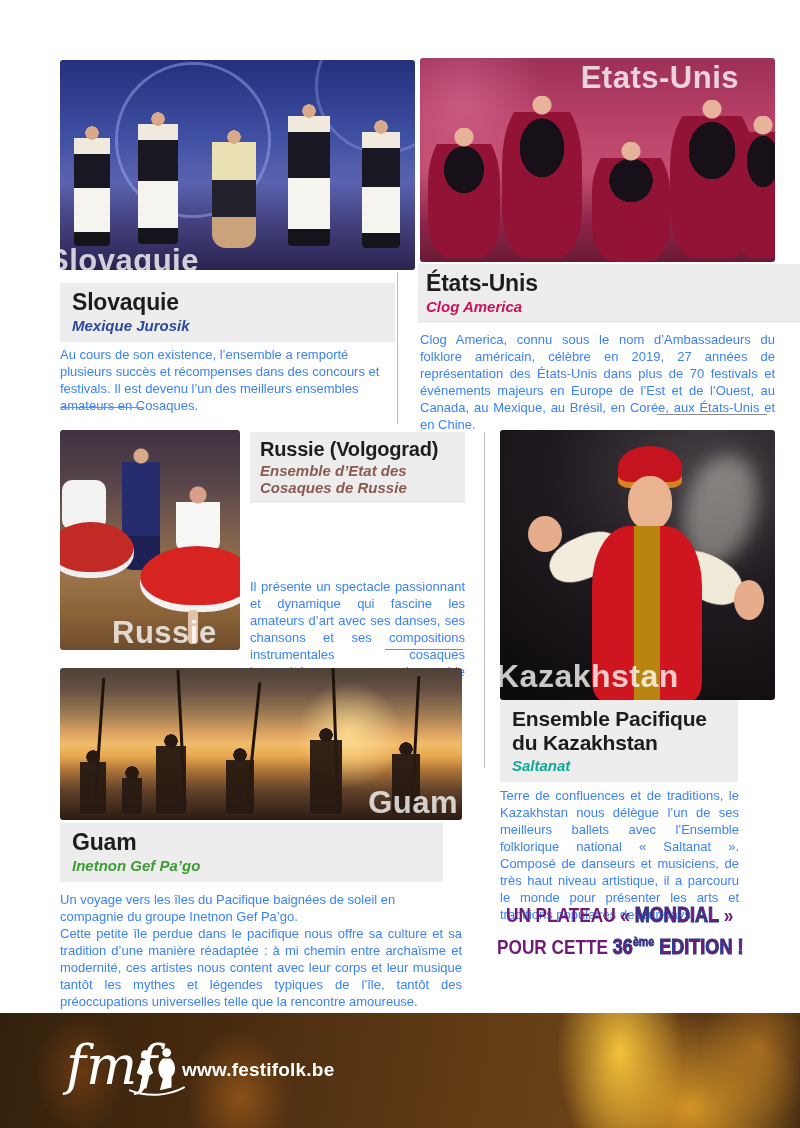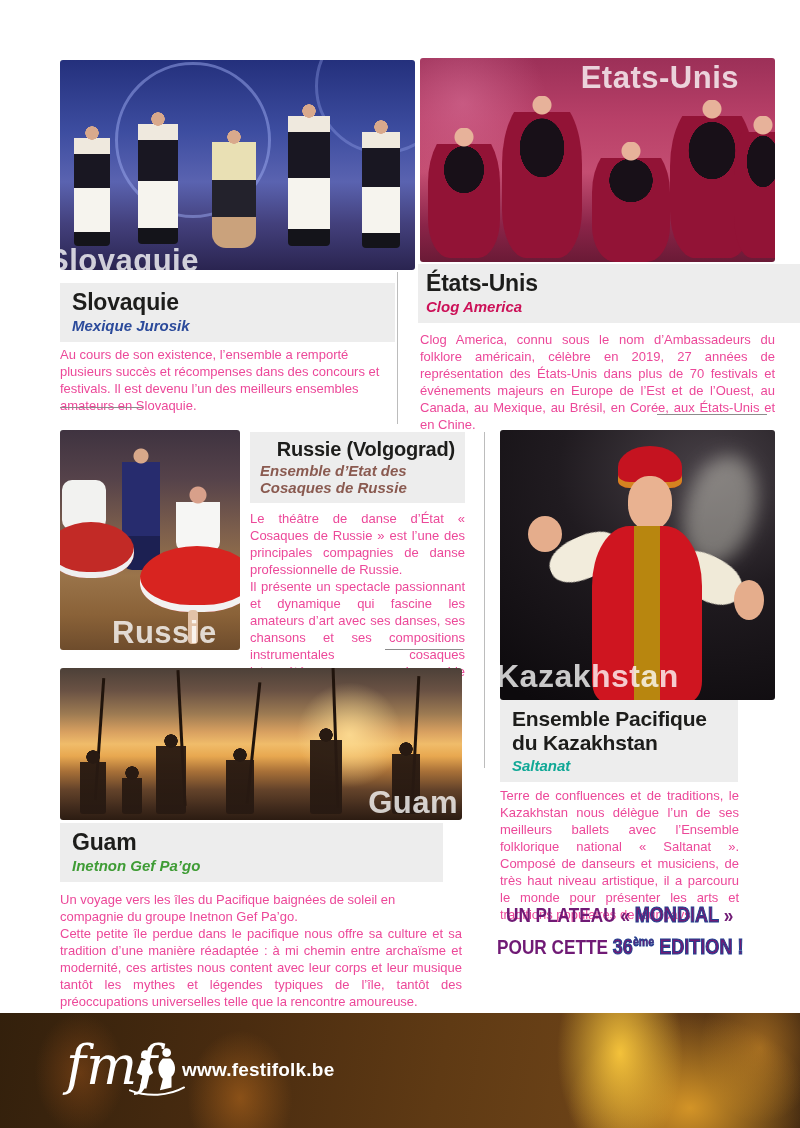--- a/index.html
+++ b/index.html
@@ -3,25 +3,25 @@
 <meta charset="utf-8">
 <style>
   html,body{margin:0;padding:0;}
   body{width:800px;height:1128px;background:#fff;font-family:"Liberation Sans","DejaVu Sans",sans-serif;}
   .page{position:relative;width:800px;height:1128px;overflow:hidden;background:#fff;}
   .photo{position:absolute;border-radius:3px;}
   .ph{position:absolute;left:0;top:0;right:0;bottom:0;overflow:hidden;border-radius:3px;}
   .photo-label{position:absolute;font-weight:bold;color:rgba(255,255,255,.78);font-size:31px;line-height:1;letter-spacing:.5px;white-space:nowrap;}
   .band{position:absolute;background:#ededed;box-sizing:border-box;padding:7px 12px 7px 12px;}
   .ttl{font-size:23px;font-weight:bold;color:#1d1d1b;line-height:1.1;letter-spacing:-.2px;}
-  .ttl.sm{font-size:20px;text-align:right;}
+  .ttl.sm{font-size:20px;}
   .ttl.md{font-size:21px;line-height:1.15;}
   .sub{font-size:15px;font-weight:bold;font-style:italic;margin-top:3px;line-height:1.12;}
   .acc-blue{color:#2b4a9b}.acc-crimson{color:#cc1158}.acc-brown{color:#8a5a50}.acc-teal{color:#10a896}.acc-green{color:#3f9c35}
-  .body-text{position:absolute;font-size:13px;line-height:17px;color:#ec4899;margin:0;}
+  .body-text{position:absolute;font-size:13px;line-height:17px;color:#3b82f6;margin:0;}
   .just{text-align:justify;}
   .rule{position:absolute;height:1px;background:#8c8c8c;}
   .vdiv{position:absolute;width:1px;background:#bcbcbc;}
   
   .figS{position:absolute;width:36px;border-radius:8px 8px 4px 4px;filter:blur(.6px);
     background:radial-gradient(circle 7px at 50% 7px,#d9a98c 6.5px,rgba(0,0,0,0) 7px),
       linear-gradient(180deg,rgba(0,0,0,0) 0 12px,#efe9de 12px 28px,#191722 28px 52%,#f6f4ee 52% 88%,#14141a 88% 100%);}
   .figSg{position:absolute;width:44px;border-radius:8px 8px 14px 14px;filter:blur(.6px);
     background:radial-gradient(circle 7px at 50% 7px,#d9a98c 6.5px,rgba(0,0,0,0) 7px),
       linear-gradient(180deg,rgba(0,0,0,0) 0 12px,#e9e0b4 12px 42%,#23222c 42% 74%,#caa27c 74% 100%);}
@@ -67,21 +67,21 @@
       <div class="figSg" style="left:152px;top:70px;height:118px;"></div>
       <div class="figS" style="left:228px;top:44px;height:142px;width:42px;"></div>
       <div class="figS" style="left:302px;top:60px;height:128px;width:38px;"></div>
     </div>
     <div class="photo-label" style="left:-12px;bottom:-6px;">Slovaquie</div>
   </div>
   <div class="band" style="left:60px;top:283px;width:335px;">
     <div class="ttl">Slovaquie</div>
     <div class="sub acc-blue">Mexique Jurosik</div>
   </div>
-  <p class="body-text" style="left:60px;top:346px;width:328px;">Au cours de son existence, l’ensemble a remporté plusieurs succès et récompenses dans des concours et festivals. Il est devenu l’un des meilleurs ensembles amateurs en Slovaquie.</p>
+  <p class="body-text" style="left:60px;top:346px;width:328px;">Au cours de son existence, l’ensemble a remporté plusieurs succès et récompenses dans des concours et festivals. Il est devenu l’un des meilleurs ensembles amateurs en Cosaques.</p>
   <div class="rule" style="left:60px;top:407px;width:83px;"></div>
 
   <div class="photo" style="left:420px;top:58px;width:355px;height:204px;text-align:right;">
     <div class="ph" style="background:radial-gradient(circle 120px at 12% 22%,rgba(222,120,160,.5),rgba(222,120,160,0) 70%),linear-gradient(180deg,#9c3058 0%,#b84068 30%,#c44e72 56%,#8a2448 82%,#6a1a36 100%);">
       <div class="figU" style="left:8px;top:70px;width:72px;height:130px;"></div>
       <div class="figU" style="left:82px;top:38px;width:80px;height:162px;"></div>
       <div class="figU" style="left:172px;top:84px;width:78px;height:120px;"></div>
       <div class="figU" style="left:250px;top:42px;width:84px;height:158px;"></div>
       <div class="figU" style="left:314px;top:58px;width:58px;height:142px;"></div>
     </div>
@@ -104,21 +104,20 @@
       <div class="ruFig" style="left:116px;top:56px;width:44px;height:66px;border-radius:10px;background:radial-gradient(circle 9px at 50% 9px,#d8a08a 8px,rgba(0,0,0,0) 9px),linear-gradient(180deg,rgba(0,0,0,0) 0 16px,#f6f6f4 16px 100%);"></div>
       <div class="ruFig" style="left:80px;top:116px;width:114px;height:66px;background:#d82420;border-radius:55% 55% 48% 48%;box-shadow:inset 0 -7px 0 #f2f2f2;"></div>
       <div class="ruFig" style="left:128px;top:180px;width:10px;height:34px;background:#e2c2a8;border-radius:4px;"></div>
     </div>
     <div class="photo-label" style="left:52px;bottom:2px;">Russie</div>
   </div>
   <div class="band" style="left:250px;top:432px;width:215px;padding:6px 10px;">
     <div class="ttl sm">Russie (Volgograd)</div>
     <div class="sub acc-brown">Ensemble d’Etat des Cosaques de Russie</div>
   </div>
-  <p class="body-text just" style="left:250px;top:510px;width:215px;">Le théâtre de danse d’État « Cosaques de Russie » est l’une des principales compagnies de danse professionnelle de Russie.</p>
   <p class="body-text just" style="left:250px;top:578px;width:215px;">Il présente un spectacle passionnant et dynamique qui fascine les amateurs d’art avec ses danses, ses chansons et ses compositions instrumentales cosaques interprétées avec une incroyable maîtrise.</p>
   <div class="rule" style="left:385px;top:649px;width:78px;"></div>
 
   <div class="vdiv" style="left:484px;top:432px;height:336px;"></div>
 
   <div class="photo" style="left:500px;top:430px;width:275px;height:270px;">
     <div class="ph" style="background:radial-gradient(120% 100% at 75% 15%,#474046 0%,#201b20 45%,#0d0a0d 100%);">
       <div style="position:absolute;left:185px;top:24px;width:70px;height:112px;background:rgba(235,235,220,.4);border-radius:50%;filter:blur(9px);transform:rotate(16deg);"></div>
       <div style="position:absolute;left:118px;top:16px;width:64px;height:42px;background:#c51320;border-radius:50% 50% 18% 18%;box-shadow:inset 0 -6px 0 rgba(216,160,32,.8);"></div>
       <div style="position:absolute;left:128px;top:46px;width:44px;height:54px;background:#e9b291;border-radius:46%;filter:blur(.4px);"></div>

